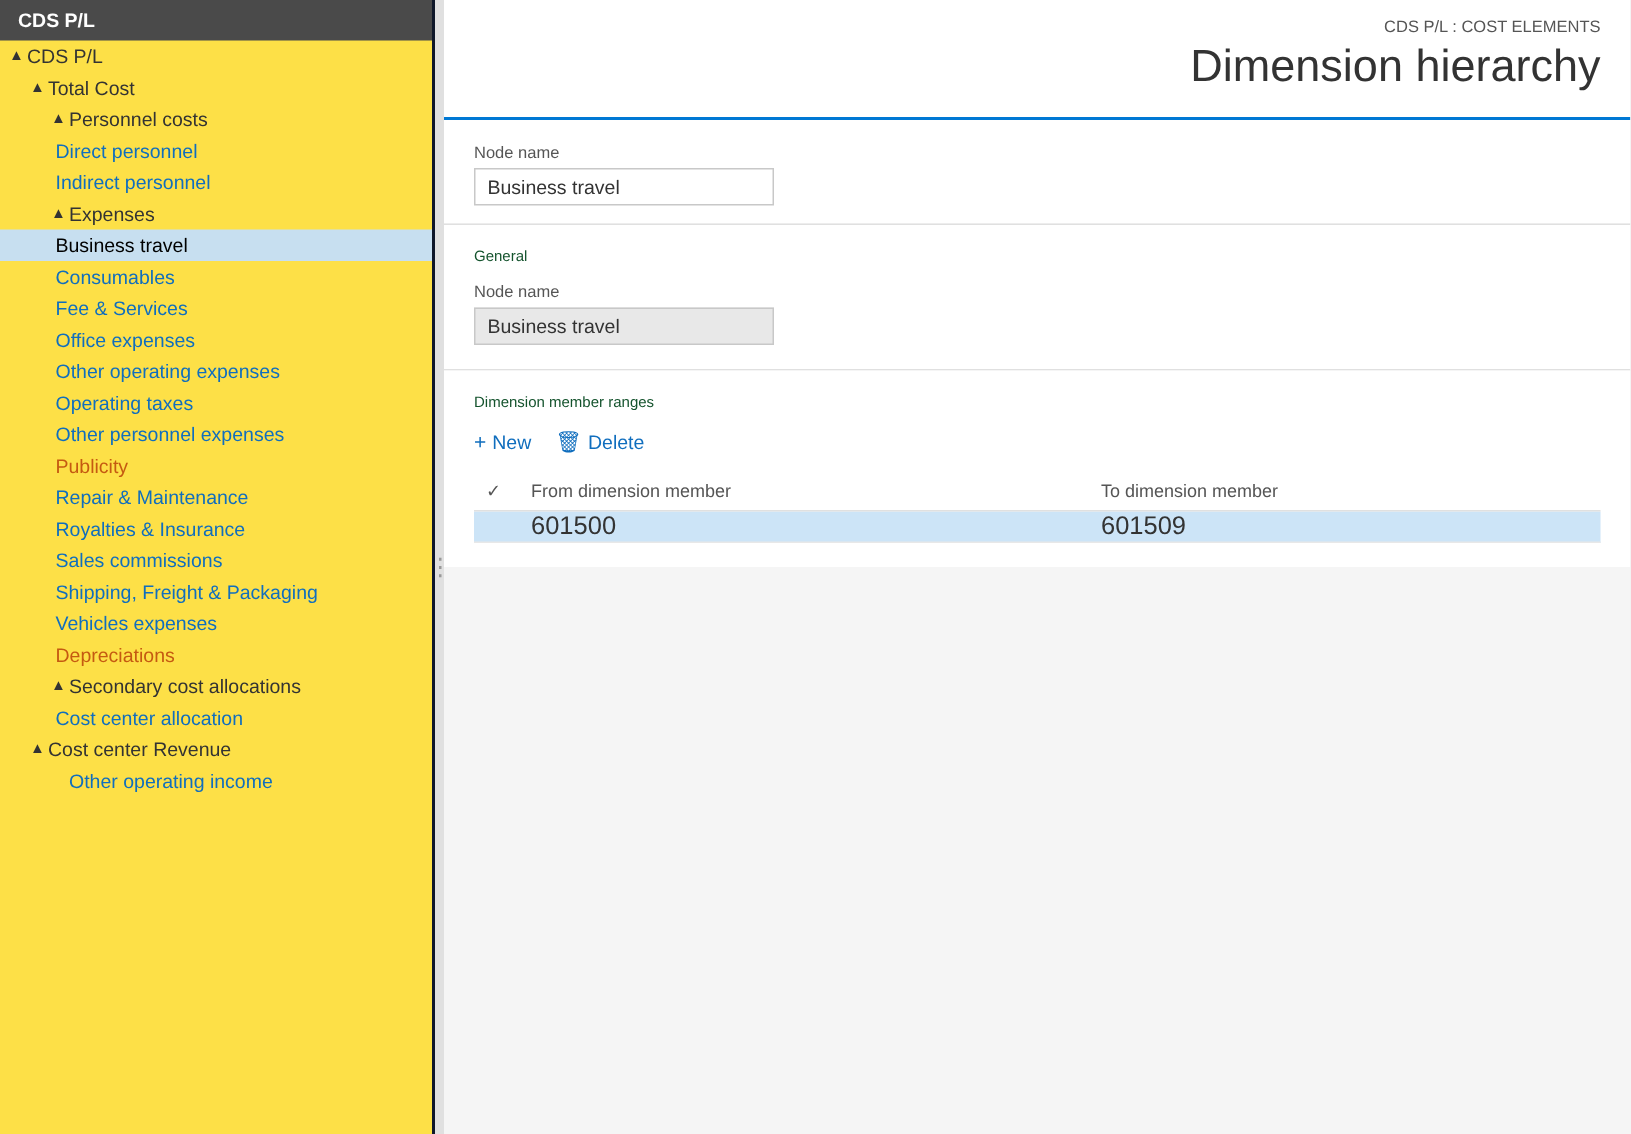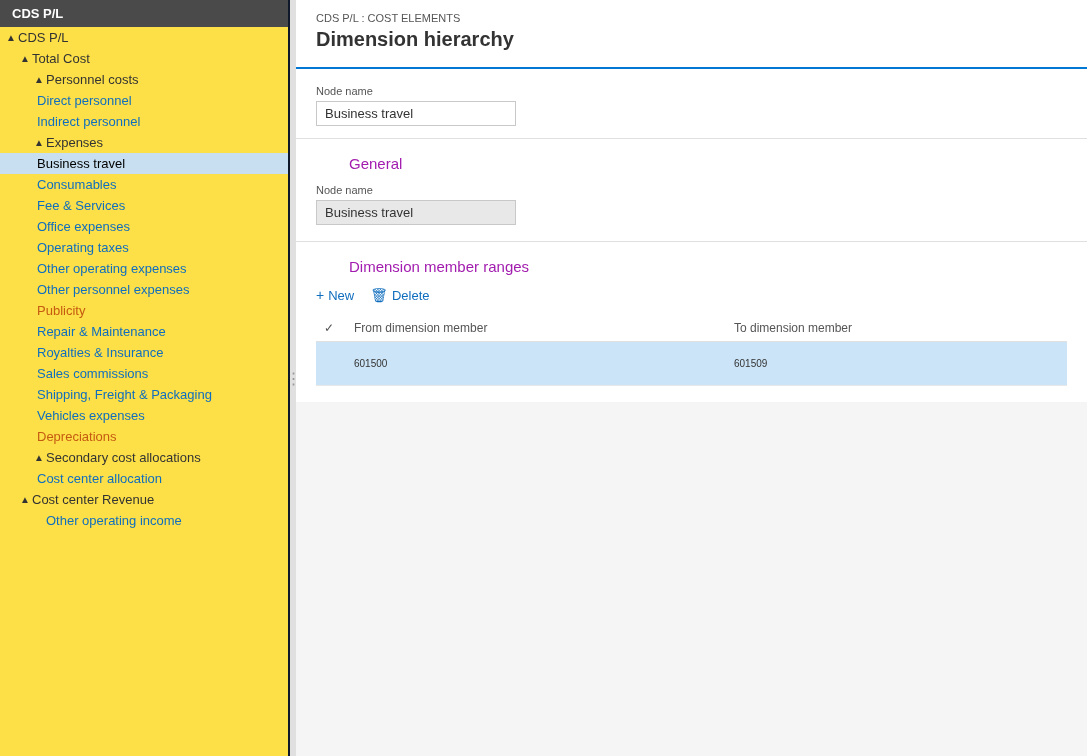--- a/index.html
+++ b/index.html
@@ -66,29 +66,30 @@
     #main {
       flex: 1;
       background: #f5f5f5;
       overflow-y: auto;
       padding: 0;
     }
     .main-header {
       background: #fff;
       padding: 12px 20px 16px 20px;
       border-bottom: 2px solid #0078d4;
+      text-align: right;
     }
     .breadcrumb {
       font-size: 11px;
       color: #555;
       margin-bottom: 4px;
     }
     .page-title {
-      font-size: 20px;
-      font-weight: 700;
+      font-size: 30px;
+      font-weight: 400;
       color: #333;
     }
 
     .section {
       background: #fff;
       margin: 0;
       padding: 16px 20px;
     }
     .section-divider {
       height: 1px;
@@ -106,25 +107,24 @@
       padding: 4px 8px;
       font-size: 13px;
       color: #333;
       width: 200px;
     }
     .field-value.readonly {
       background: #e8e8e8;
     }
 
     .section-title {
-      font-size: 15px;
+      font-size: 10px;
       font-weight: 400;
-      color: #a21caf;
+      color: #14532d;
       margin-bottom: 12px;
-      margin-left: 33px;
     }
 
     .dim-member-section {
       background: #fff;
       padding: 16px 20px;
     }
     .toolbar {
       display: flex;
       align-items: center;
       gap: 16px;
@@ -156,22 +156,22 @@
       font-size: 12px;
       font-weight: 400;
       color: #555;
       border-bottom: 1px solid #e0e0e0;
     }
     thead th.check-col { width: 30px; }
     tbody tr {
       background: #cce4f7;
     }
     tbody td {
-      padding: 16px 8px;
-      font-size: 10px;
+      padding: 0 8px;
+      font-size: 17px;
       color: #333;
       border-bottom: 1px solid #e8e8e8;
     }
   </style>
 </head>
 <body>
 
 <div id="sidebar">
   <div class="sidebar-header">CDS P/L</div>
   <div id="tree">
@@ -210,25 +210,25 @@
       <div class="tree-item indent-3">
         <span class="toggle-icon"></span>
         <span class="item-label">Fee &amp; Services</span>
       </div>
       <div class="tree-item indent-3">
         <span class="toggle-icon"></span>
         <span class="item-label">Office expenses</span>
       </div>
       <div class="tree-item indent-3">
         <span class="toggle-icon"></span>
+        <span class="item-label">Other operating expenses</span>
+      </div>
+      <div class="tree-item indent-3">
+        <span class="toggle-icon"></span>
         <span class="item-label">Operating taxes</span>
-      </div>
-      <div class="tree-item indent-3">
-        <span class="toggle-icon"></span>
-        <span class="item-label">Other operating expenses</span>
       </div>
       <div class="tree-item indent-3">
         <span class="toggle-icon"></span>
         <span class="item-label">Other personnel expenses</span>
       </div>
       <div class="tree-item indent-3 orange-label">
         <span class="toggle-icon"></span>
         <span class="item-label">Publicity</span>
       </div>
       <div class="tree-item indent-3">

